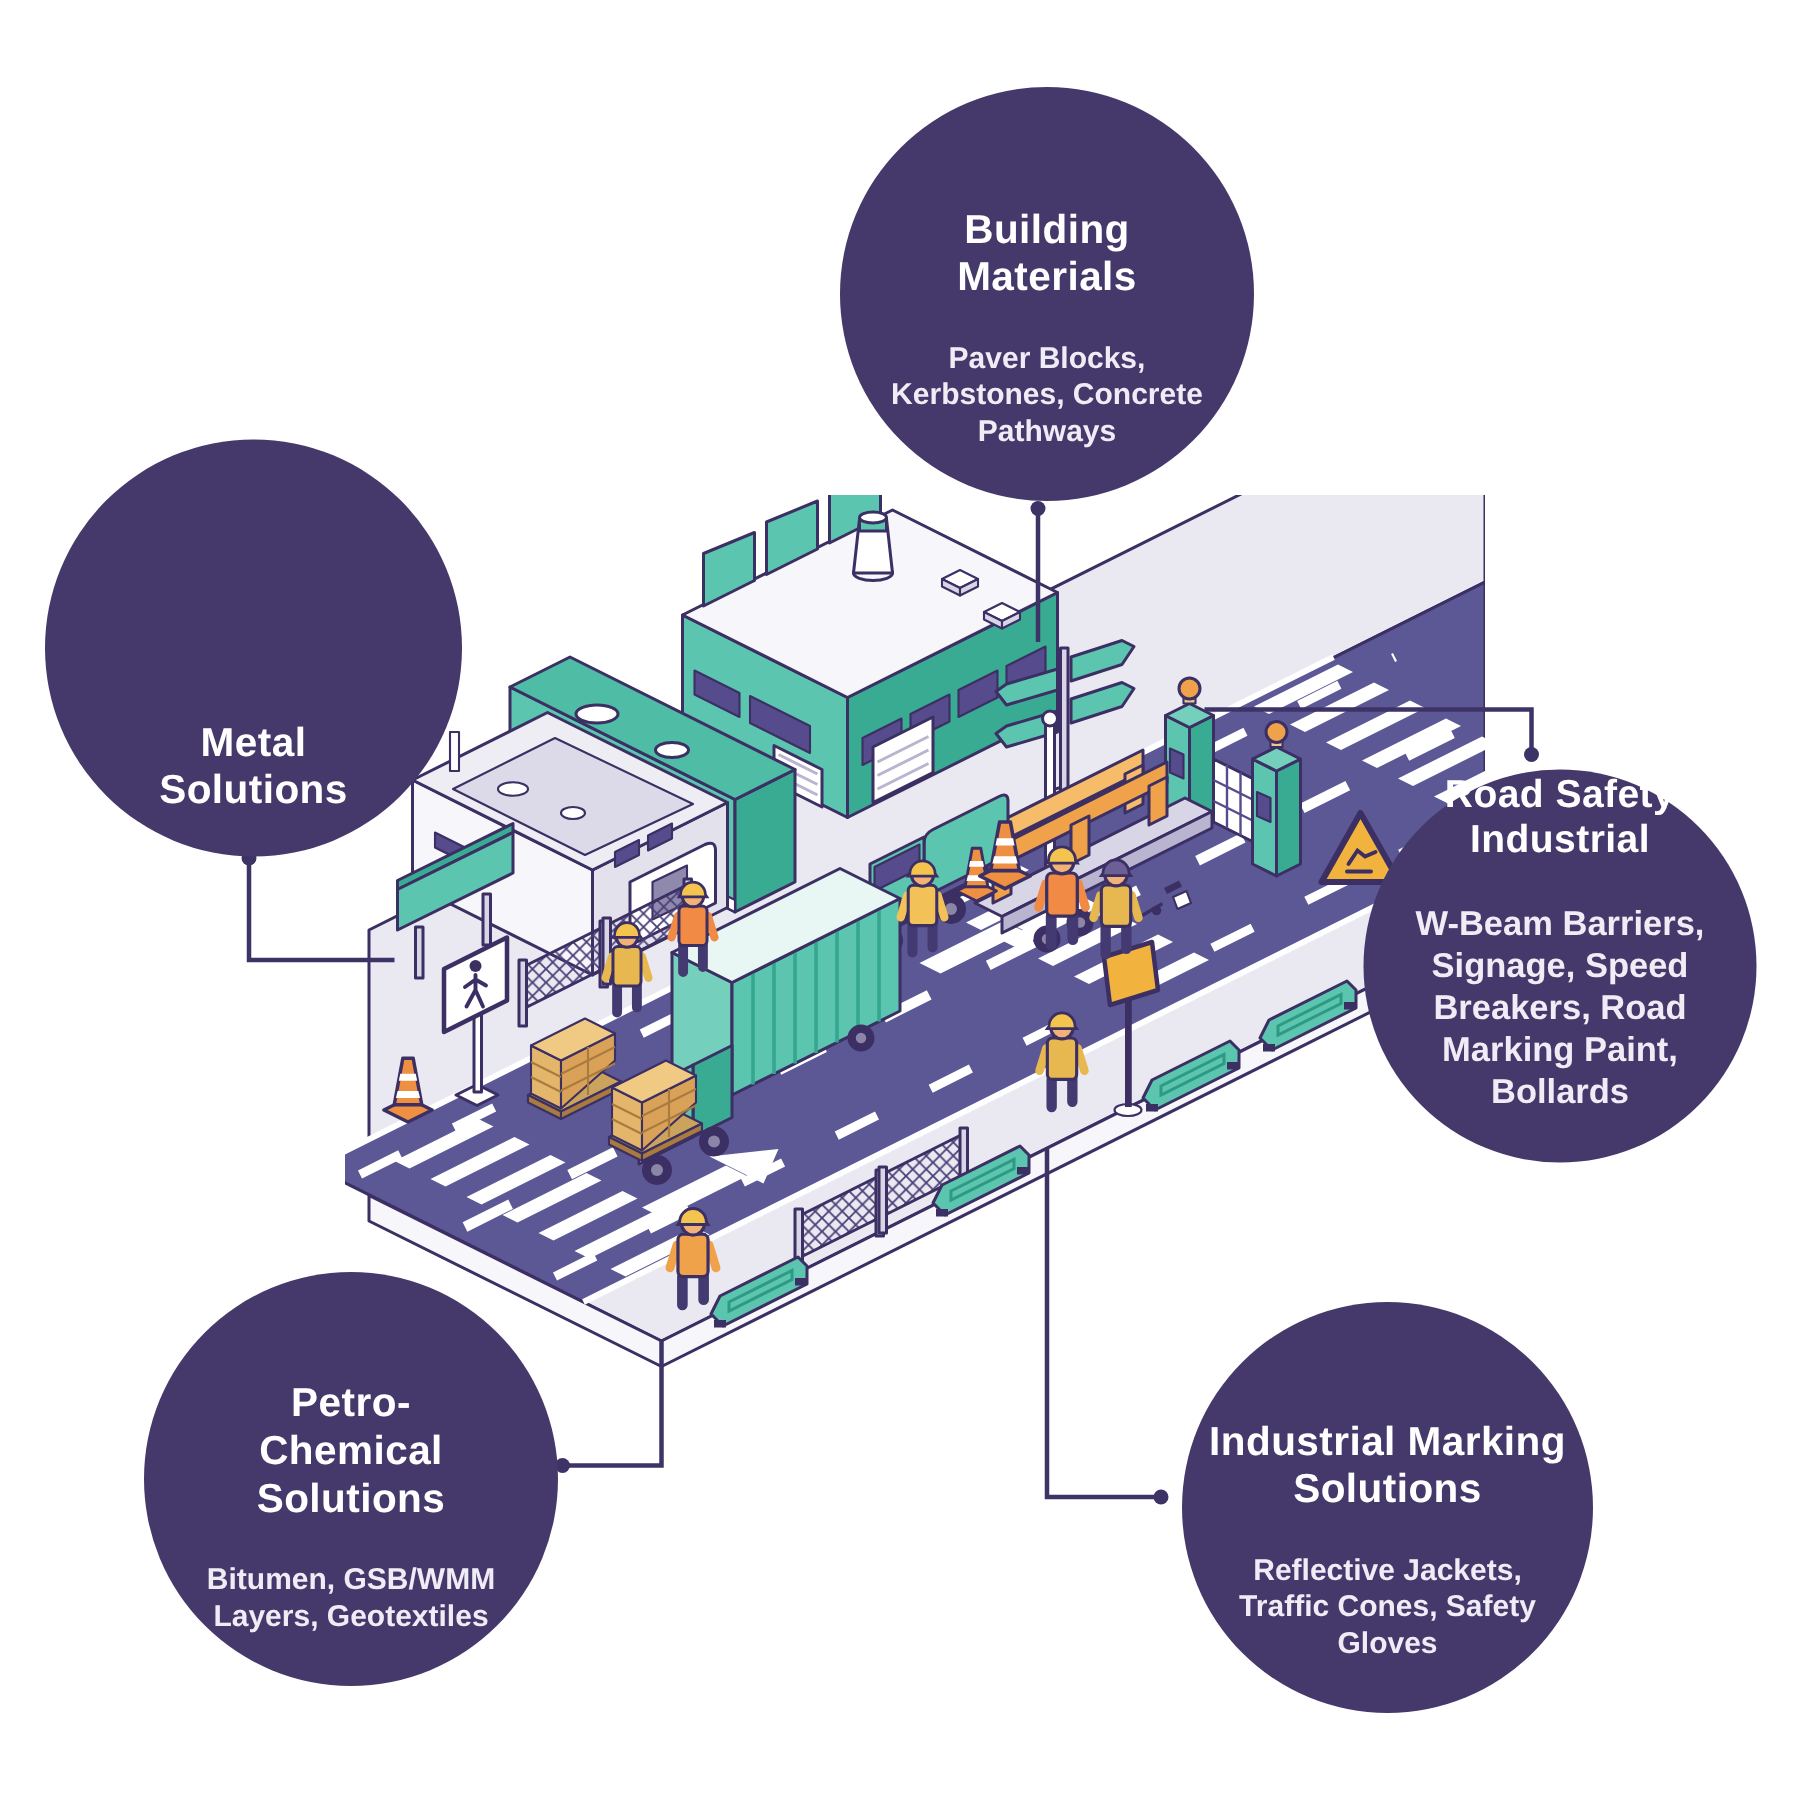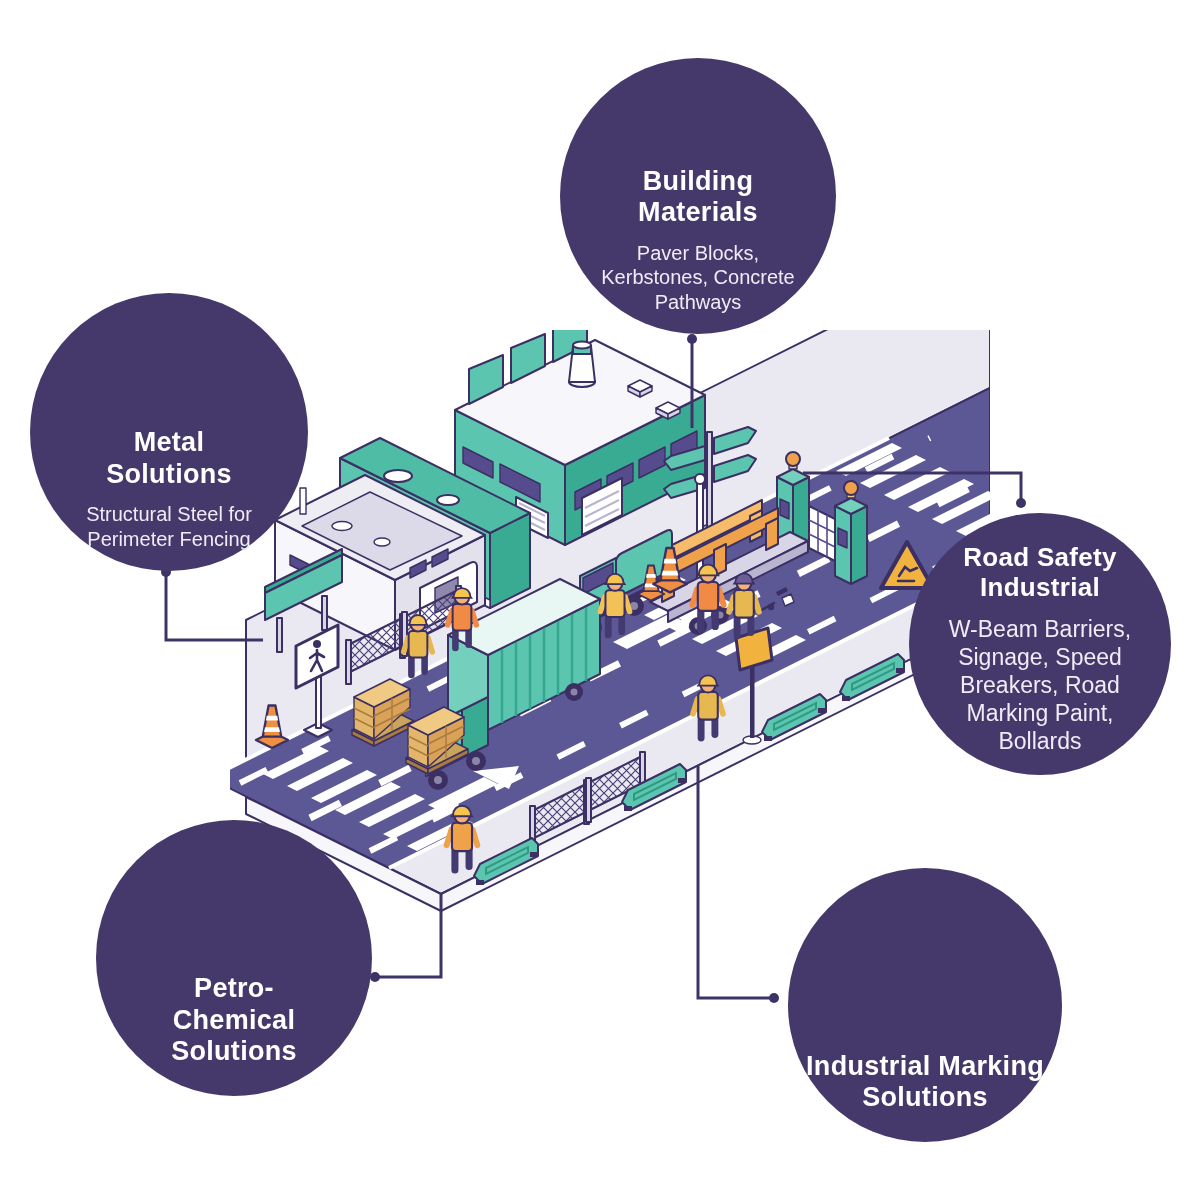--- a/index.html
+++ b/index.html
@@ -5,22 +5,22 @@
   html,body{margin:0;padding:0;background:#fff;}
   .stage{position:relative;width:1200px;height:1200px;background:#fff;overflow:hidden;
          font-family:"Liberation Sans", sans-serif;}
   .scene-svg{position:absolute;left:230px;top:330px;}
   .connectors{position:absolute;left:0;top:0;z-index:5;}
   .bubble{position:absolute;z-index:10;border-radius:50%;background:var(--bubble);
           display:flex;flex-direction:column;align-items:center;justify-content:flex-end;
           text-align:center;padding:18px;box-sizing:border-box;}
   .bubble h2{margin:0 0 10px 0;color:var(--bubble-text);font-size:27px;line-height:1.17;
              font-weight:700;white-space:pre-line;letter-spacing:.3px;}
-  .bubble p{margin:2px;color:var(--bubble-subtext);font-size:20px;line-height:1.22;
-            font-weight:400;white-space:pre-line;}
+  .bubble p{margin:16px;color:var(--bubble-subtext);font-size:20px;line-height:1.22;
+            font-weight:700;white-space:pre-line;}
   .bubble.small h2{font-size:26px;}
   .bubble.small p{font-size:23px;}
   
   .ol{stroke:var(--outline);stroke-width:2;stroke-linejoin:round;stroke-linecap:round;}
   .f-ground{fill:var(--ground);} .f-road{fill:var(--road);} .f-white{fill:#fff;}
   .f-surf{fill:var(--surface-white);} .f-teal{fill:var(--teal);} .f-teall{fill:var(--teal-light);}
   .f-teald{fill:var(--teal-dark);} .f-orange{fill:var(--orange);} .f-orangel{fill:var(--orange-light);}
   .f-cone{fill:var(--cone-orange);} .f-yellow{fill:var(--sign-yellow);} .f-brick{fill:var(--brick);}
   .f-win{fill:var(--window);} .f-metal{fill:var(--metal-gray);}
   .thin{stroke-width:1.4;}
@@ -382,38 +382,41 @@
     <h2>Building
 Materials</h2>
     <p>Paver Blocks,
 Kerbstones, Concrete
 Pathways</p>
   </div>
 
   <div class="bubble" style="left:30px;top:293px;width:278px;height:278px">
     <h2>Metal
 Solutions</h2>
-    <p>Structural Steel for
-Perimeter Fencing</p>
   </div>
 
   <div class="bubble small" style="left:909px;top:513px;width:262px;height:262px">
     <h2>Road Safety
 Industrial</h2>
     <p>W-Beam Barriers,
 Signage, Speed
 Breakers, Road
 Marking Paint,
 Bollards</p>
   </div>
 
-  <div class="bubble" style="left:96px;top:820px;width:276px;height:276px">
+  <div class="bubble" style="left:96px;top:848px;width:276px;height:276px">
     <h2>Petro-
 Chemical
 Solutions</h2>
+    <p>Bitumen, GSB/WMM
+Layers, Geotextiles</p>
   </div>
 
   <div class="bubble" style="left:788px;top:868px;width:274px;height:274px">
     <h2>Industrial Marking
 Solutions</h2>
+    <p>Reflective Jackets,
+Traffic Cones, Safety
+Gloves</p>
   </div>
 
 </div>
 
 </body></html>

